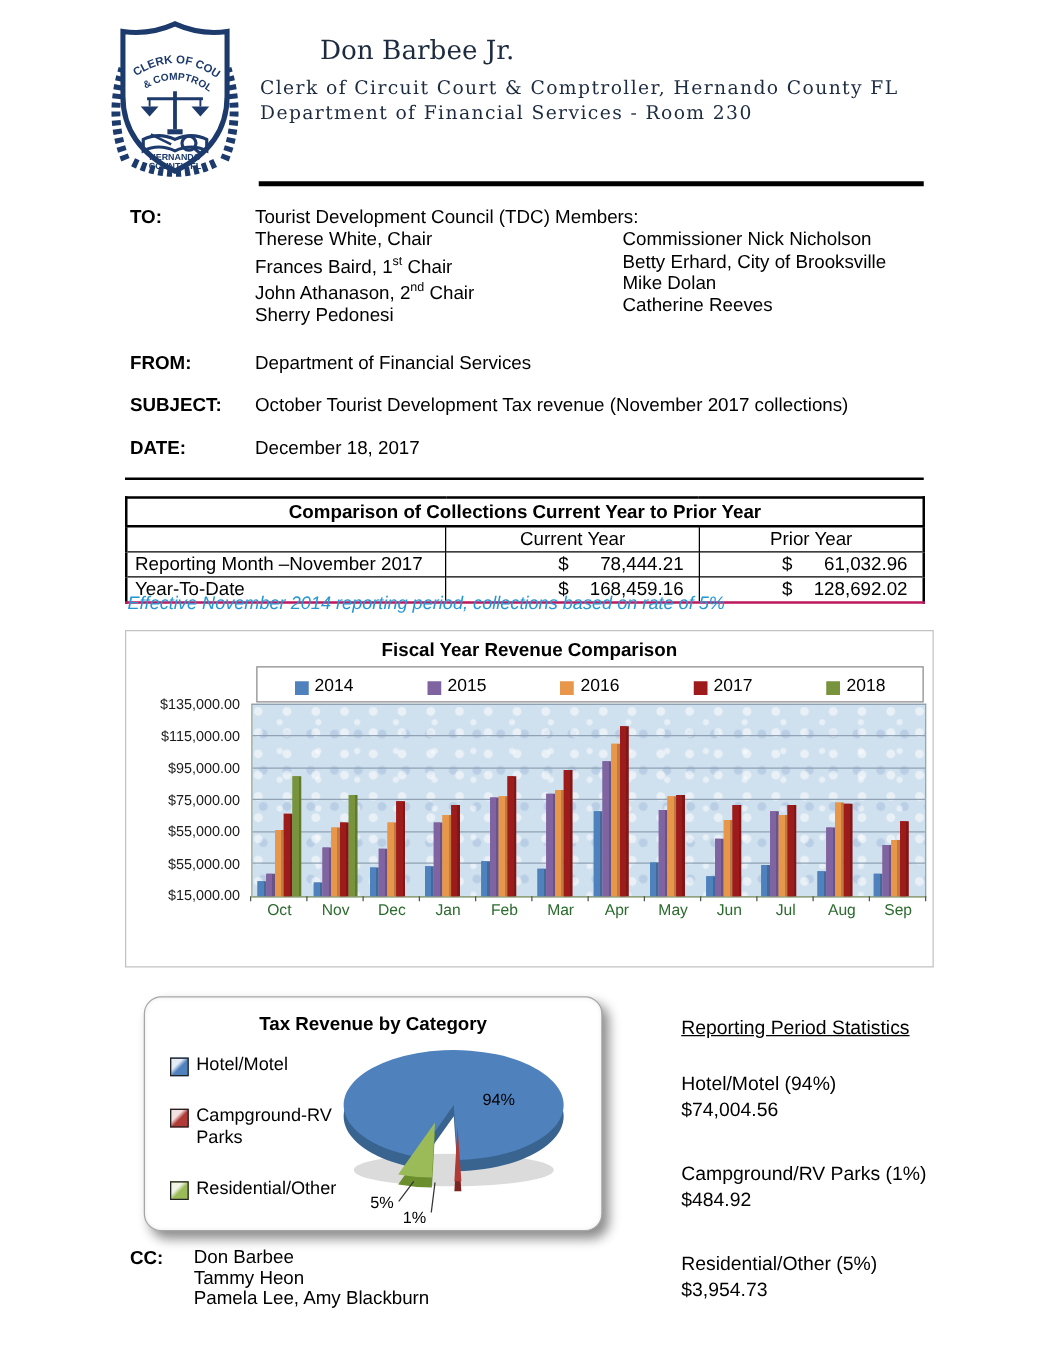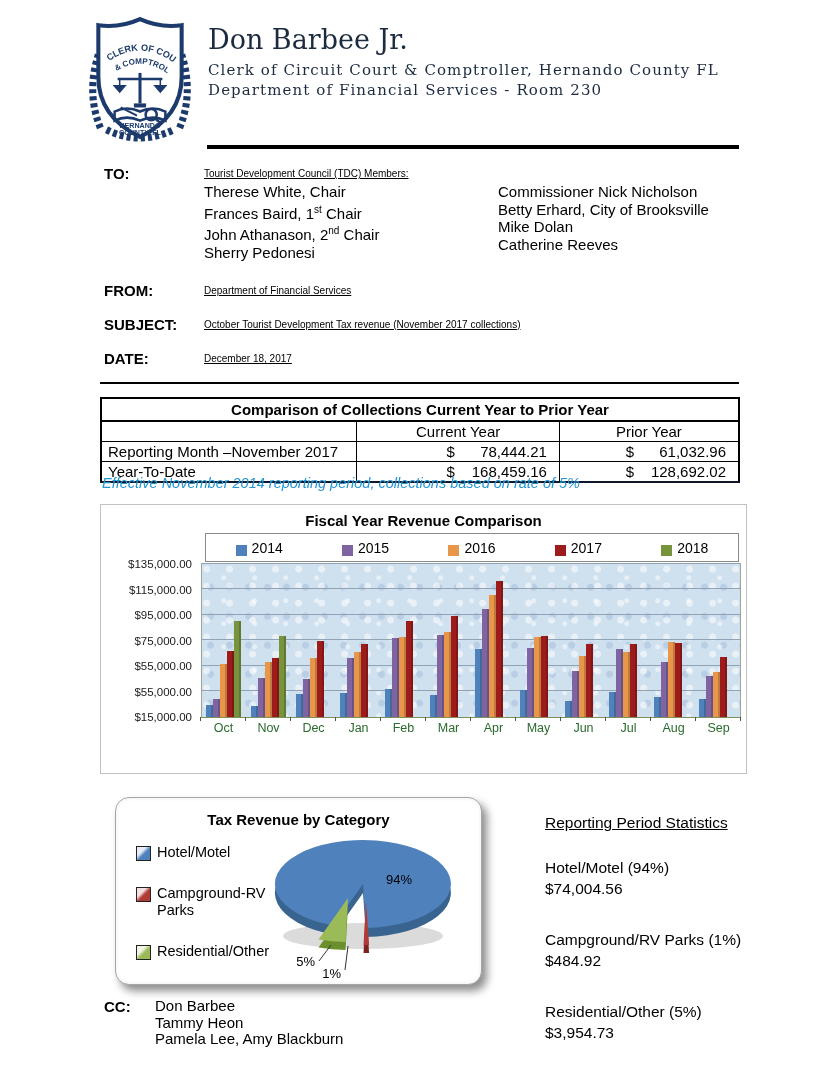--- a/index.html
+++ b/index.html
@@ -2,40 +2,40 @@
 <html><head>
 <meta charset="utf-8">
 <style>
   html,body{margin:0;padding:0;background:#fff;}
   #page{position:relative;width:835px;height:1080px;background:#fff;overflow:hidden;
         font-family:"Liberation Sans",sans-serif;color:#000;}
 
   
   #seal{position:absolute;left:84px;top:14px;width:112px;height:128px;}
   #header-text{position:absolute;left:208px;top:24px;font-family:"DejaVu Serif",serif;color:#1d2b40;}
-  .hdr-name{font-size:27px;line-height:32px;margin-bottom:4px;}
+  .hdr-name{font-size:21px;line-height:32px;margin-bottom:4px;margin-left:48px;}
   .hdr-line{font-size:15px;line-height:20px;letter-spacing:1.1px;}
   #header-rule{position:absolute;left:207px;top:145px;width:532px;height:4px;background:#000;}
 
   
   .memo-label{position:absolute;left:104px;font-size:15px;font-weight:bold;}
-  .memo-val{position:absolute;left:204px;font-size:10px;line-height:17.5px;text-decoration:underline;}
+  .memo-val{position:absolute;left:204px;font-size:15px;line-height:17.5px;}
   .to-col{position:absolute;font-size:15px;line-height:17.5px;}
   .sup{vertical-align:super;font-size:10px;}
   #thin-rule{position:absolute;left:100px;top:382px;width:639px;height:2px;background:#000;}
 
   
   #cmp-table{position:absolute;left:100px;top:397px;border-collapse:collapse;width:640px;
              font-size:15px;}
   #cmp-table td{border:1px solid #000;padding:0 6px;height:19px;}
   #cmp-table .t-title{border:2px solid #000;border-bottom:2px solid #000;text-align:center;
              font-weight:bold;height:21px;}
   #cmp-table tr td:first-child{border-left:2px solid #000;}
   #cmp-table tr td:last-child{border-right:2px solid #000;}
-  #cmp-table tr:last-child td{border-bottom:2px solid #0f172a;}
+  #cmp-table tr:last-child td{border-bottom:2px solid #be185d;}
   .t-colhdr{text-align:center;}
   .money{display:flex;justify-content:flex-end;align-items:center;}
   .money .amt{display:inline-block;width:92px;text-align:right;padding-right:6px;}
   #table-note{position:absolute;left:102px;top:475px;font-size:14.5px;font-style:italic;color:#2496d4;}
 
   
   #bar-chart-box{position:absolute;left:100px;top:504px;width:645px;height:268px;
                  border:1px solid #c2c2c2;background:#fff;}
   #bc-title{position:absolute;left:0;top:7px;width:100%;text-align:center;
             font-size:15px;font-weight:bold;}

